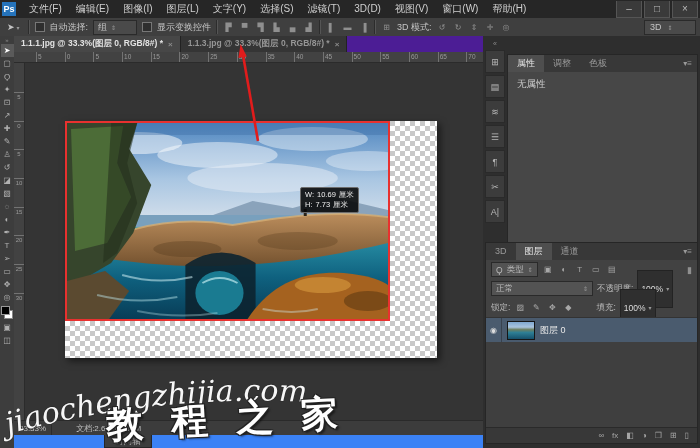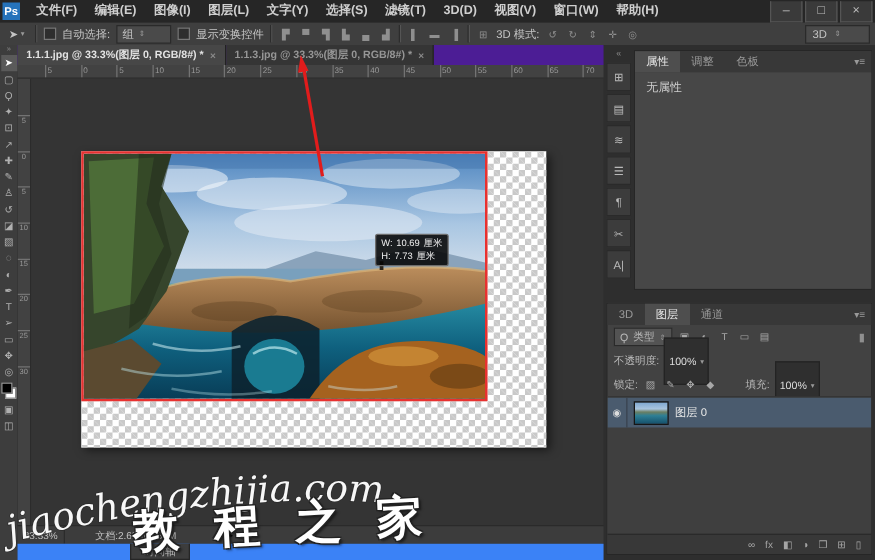--- a/index.html
+++ b/index.html
@@ -3,21 +3,21 @@
 <meta charset="utf-8">
 <style>
   html,body{margin:0;padding:0;background:#1e1e1e;}
   .app{position:relative;width:700px;height:448px;overflow:hidden;background:#2c2c2c;
        font-family:"Liberation Sans",sans-serif;color:#c8c8c8;user-select:none;}
   
   .titlebar{position:absolute;left:0;top:0;right:0;height:18px;background:#262626;
             border-bottom:1px solid #1a1a1a;display:flex;align-items:center;font-size:10px;}
   .pslogo{width:14px;height:14px;margin:0 6px 0 2px;background:#2573bb;color:#fff;
           font-size:9px;font-weight:bold;display:flex;align-items:center;justify-content:center;}
-  .menuitem{padding:0 7px;line-height:18px;color:#cfcfcf;cursor:default;font-weight:bold;}
+  .menuitem{padding:0 7px;line-height:18px;color:#cfcfcf;cursor:default;}
   .winctrl{margin-left:auto;display:flex;}
   .winbtn{width:24px;text-align:center;line-height:16px;color:#bbb;font-size:10px;background:#3a3a3a;
           border:1px solid #555;border-top:none;margin-right:2px;}
   
   .optionsbar{position:absolute;left:0;top:18px;right:0;height:18px;background:#3f3f3f;
               border-bottom:1px solid #262626;display:flex;align-items:center;gap:5px;
               padding:0 4px;font-size:9px;color:#c4c4c4;}
   .vsep{width:1px;height:14px;background:#2c2c2c;border-right:1px solid #555;}
   .toolbtn{display:flex;align-items:center;gap:2px;padding:0 3px;}
   .cbx{width:8px;height:8px;background:#2e2e2e;border:1px solid #777;display:inline-block;}
@@ -74,21 +74,21 @@
   .timeline{height:13px;background:#3b82f6;display:flex;align-items:flex-start;font-family:Liberation Serif, serif;}
   .tltab{margin-left:90px;background:#3d3d3d;color:#b5b5b5;font-size:8.5px;line-height:12px;
          padding:0 10px;border:1px solid #262626;border-top:none;}
   
   .sidebar{position:absolute;right:0;top:36px;width:217px;bottom:0;background:#2e2e2e;font-size:9px;}
   .strip{position:absolute;left:2px;top:4px;width:20px;display:flex;flex-direction:column;gap:2px;align-items:center;}
   .stripchev{font-size:7px;color:#8a8a8a;line-height:8px;}
   .stripbtn{width:20px;height:23px;background:#3c3c3c;border:1px solid #2a2a2a;color:#b9b9b9;
             font-size:9px;display:flex;align-items:center;justify-content:center;box-sizing:border-box;}
   .panel{position:absolute;background:#424242;border:1px solid #262626;}
-  .prop{left:24px;top:4px;right:2px;height:190px;}
+  .prop{left:24px;top:18px;right:2px;height:190px;}
   .phead{height:17px;background:#383838;display:flex;align-items:stretch;font-size:9px;}
   .ptab{padding:0 9px;line-height:17px;color:#9a9a9a;}
   .ptab.active{background:#4e4e4e;color:#e8e8e8;}
   .pmenu{margin-left:auto;color:#999;font-size:8px;line-height:17px;padding:0 5px;}
   .pbody{position:absolute;left:0;right:0;top:17px;bottom:0;background:#474747;}
   .noprop{padding:6px 9px;color:#cfcfcf;font-size:9.5px;}
   .layers{left:2px;top:206px;right:2px;bottom:4px;display:flex;flex-direction:column;}
   .lrow{height:19px;display:flex;align-items:center;gap:4px;padding:0 5px;color:#b9b9b9;font-size:8.5px;}
   .lrow .selbox{background:#535353;}
   .valbox{display:flex;align-items:center;gap:3px;background:#2f2f2f;border:1px solid #232323;
@@ -364,20 +364,24 @@
           <span class="caret">⇕</span>
         </span>
         <span class="fico">▣</span>
         <span class="fico">◐</span>
         <span class="fico">T</span>
         <span class="fico">▭</span>
         <span class="fico">▤</span>
         <span class="ftoggle">▮</span>
       </div>
       <div class="lrow">
+        <span class="selbox" style="min-width:92px;">
+          <span>正常</span>
+          <span class="caret" style="margin-left:auto;">⇕</span>
+        </span>
         <span>不透明度:</span>
         <span class="valbox">
           <span>100%</span>
           <span class="caret">▾</span>
         </span>
       </div>
       <div class="lrow">
         <span>锁定:</span>
         <span class="fico">▨</span>
         <span class="fico">✎</span>

